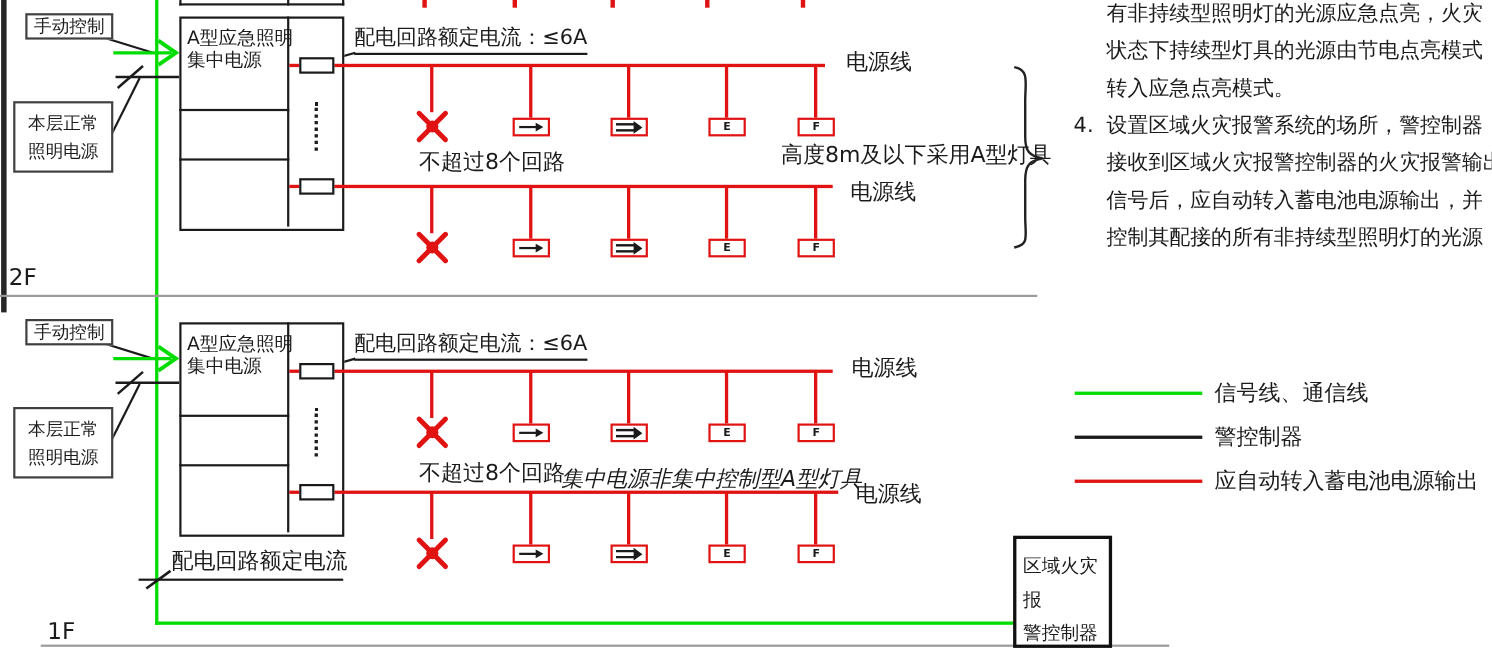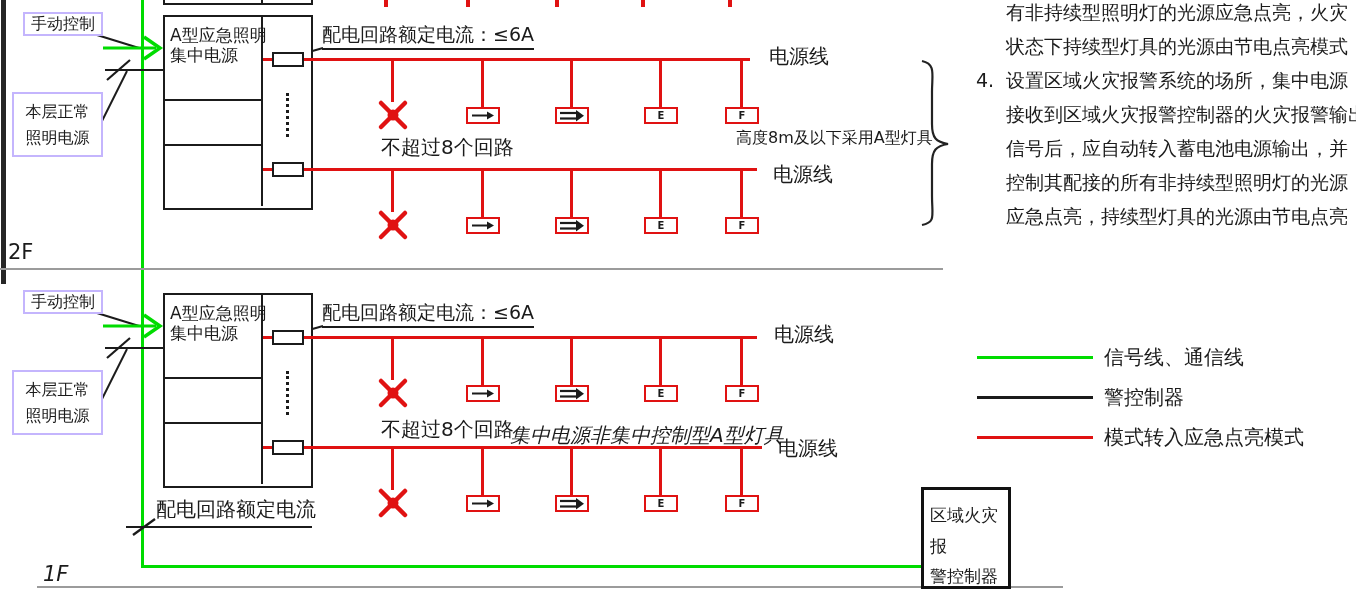--- a/index.html
+++ b/index.html
@@ -5,21 +5,21 @@
   html,body{margin:0;padding:0;background:#ffffff;}
   body{width:1356px;height:598px;position:relative;overflow:hidden;
        font-family:"DejaVu Sans",sans-serif;color:#1b1b1b;
        --c-signal:#00dc00;--c-normal:#1b1b1b;--c-emergency:#e01212;--c-muted:#9b9b9b;}
   .abs{position:absolute;}
   .lbl{position:absolute;white-space:nowrap;line-height:1.15;}
   .rline{position:absolute;background:var(--c-emergency);}
   .gline{position:absolute;background:var(--c-signal);}
   .kline{position:absolute;background:var(--c-normal);}
   .grayline{position:absolute;background:var(--c-muted);}
-  .box{position:absolute;border:2px solid #c4b5fd;background:#fff;display:flex;
+  .box{position:absolute;border:2px solid #404040;background:#fff;display:flex;
        align-items:center;justify-content:center;text-align:center;}
   .floor{position:absolute;left:0;width:1060px;height:316px;}
   .lampbox{position:absolute;width:30px;height:13px;border:2px solid var(--c-emergency);
        background:#fff;display:flex;align-items:center;justify-content:center;
        font-size:10px;font-weight:700;color:#1b1b1b;}
   .stem{position:absolute;width:3px;background:var(--c-emergency);}
   .dots{position:absolute;border-left:3px dotted #1b1b1b;width:0;}
   .breaker{position:absolute;width:28px;height:11px;border:2px solid #1b1b1b;background:#fff;z-index:3;}
   .underlined{border-bottom:2px solid #1b1b1b;padding-bottom:2px;}
   .note-line{line-height:34px;font-size:19px;white-space:nowrap;}
@@ -115,21 +115,21 @@
       </svg>
   </div>
   <div class="lampbox" style="left:644px;top:107px;">
       <span>E</span>
     </div>
   <div class="lampbox" style="left:725px;top:107px;">
       <span>F</span>
     </div>
 
   <div class="lbl" style="left:381px;top:136px;font-size:20px;">不超过8个回路</div>
-  <div class="lbl" style="left:736px;top:129px;font-size:16px;">高度8m及以下采用A型灯具</div>
+  <div class="lbl" style="left:710px;top:129px;font-size:20px;">高度8m及以下采用A型灯具</div>
 
   <div class="stem" style="left:391px;top:170px;height:42px;"></div>
   <div class="stem" style="left:481px;top:170px;height:48px;"></div>
   <div class="stem" style="left:570px;top:170px;height:48px;"></div>
   <div class="stem" style="left:659px;top:170px;height:48px;"></div>
   <div class="stem" style="left:740px;top:170px;height:48px;"></div>
   <svg width="30" height="30" viewBox="0 0 30 30" style="left:378px;top:210px;">
     <path d="M3,3 L27,27 M27,3 L3,27" stroke="#e01212" stroke-width="4.5" stroke-linecap="round" fill="none"></path>
     <circle cx="15" cy="15" r="5.5" fill="#e01212"></circle>
   </svg>
@@ -269,37 +269,37 @@
   <div class="lampbox" style="left:725px;top:217px;">
       <span>F</span>
     </div>
 
   <div class="lbl" style="left:156px;top:220px;font-size:20px;">配电回路额定电流</div>
   <div class="kline" style="left:126px;top:248px;width:186px;height:2px;"></div>
   <svg width="28" height="20" viewBox="0 0 28 20" style="left:130px;top:239px;">
     <path d="M3,18 L25,2" stroke="#1b1b1b" stroke-width="2.4" fill="none"></path>
   </svg>
 
-  <div class="lbl" style="left:43px;top:284px;font-size:21px;font-style:italic;">1F</div>
+  <div class="lbl" style="left:43px;top:284px;font-size:21px;">1F</div>
   <div class="grayline" style="left:37px;top:308px;width:1026px;height:2px;"></div>
 </div>
 
 <div class="abs" style="left:921px;top:487px;width:78px;height:86px;border:3px solid #111;background:#fff;
             font-size:17px;line-height:1.8;padding:10px 0 0 6px;">
   <span><span>区域火灾报</span><br><span>警控制器</span></span>
 </div>
 
 <div class="abs" style="left:976px;top:-5px;width:380px;">
   <div class="note-line"><span class="note-num"></span><span>有非持续型照明灯的光源应急点亮，火灾</span></div>
   <div class="note-line"><span class="note-num"></span><span>状态下持续型灯具的光源由节电点亮模式</span></div>
-  <div class="note-line"><span class="note-num">4.</span><span>设置区域火灾报警系统的场所，集中电源</span></div>
+  <div class="note-line"><span class="note-num"></span><span>转入应急点亮模式。</span></div>
+  <div class="note-line"><span class="note-num">4.</span><span>设置区域火灾报警系统的场所，警控制器</span></div>
   <div class="note-line"><span class="note-num"></span><span>接收到区域火灾报警控制器的火灾报警输出</span></div>
   <div class="note-line"><span class="note-num"></span><span>信号后，应自动转入蓄电池电源输出，并</span></div>
   <div class="note-line"><span class="note-num"></span><span>控制其配接的所有非持续型照明灯的光源</span></div>
-  <div class="note-line"><span class="note-num"></span><span>应急点亮，持续型灯具的光源由节电点亮</span></div>
 </div>
 
 <div class="gline" style="left:977px;top:356px;width:116px;height:3px;"></div>
 <div class="lbl" style="left:1104px;top:346px;font-size:20px;">信号线、通信线</div>
 <div class="kline" style="left:977px;top:396px;width:116px;height:3px;"></div>
 <div class="lbl" style="left:1104px;top:386px;font-size:20px;">警控制器</div>
 <div class="rline" style="left:977px;top:436px;width:116px;height:3px;"></div>
-<div class="lbl" style="left:1104px;top:426px;font-size:20px;">模式转入应急点亮模式</div>
+<div class="lbl" style="left:1104px;top:426px;font-size:20px;">应自动转入蓄电池电源输出</div>
 
 </body></html>

